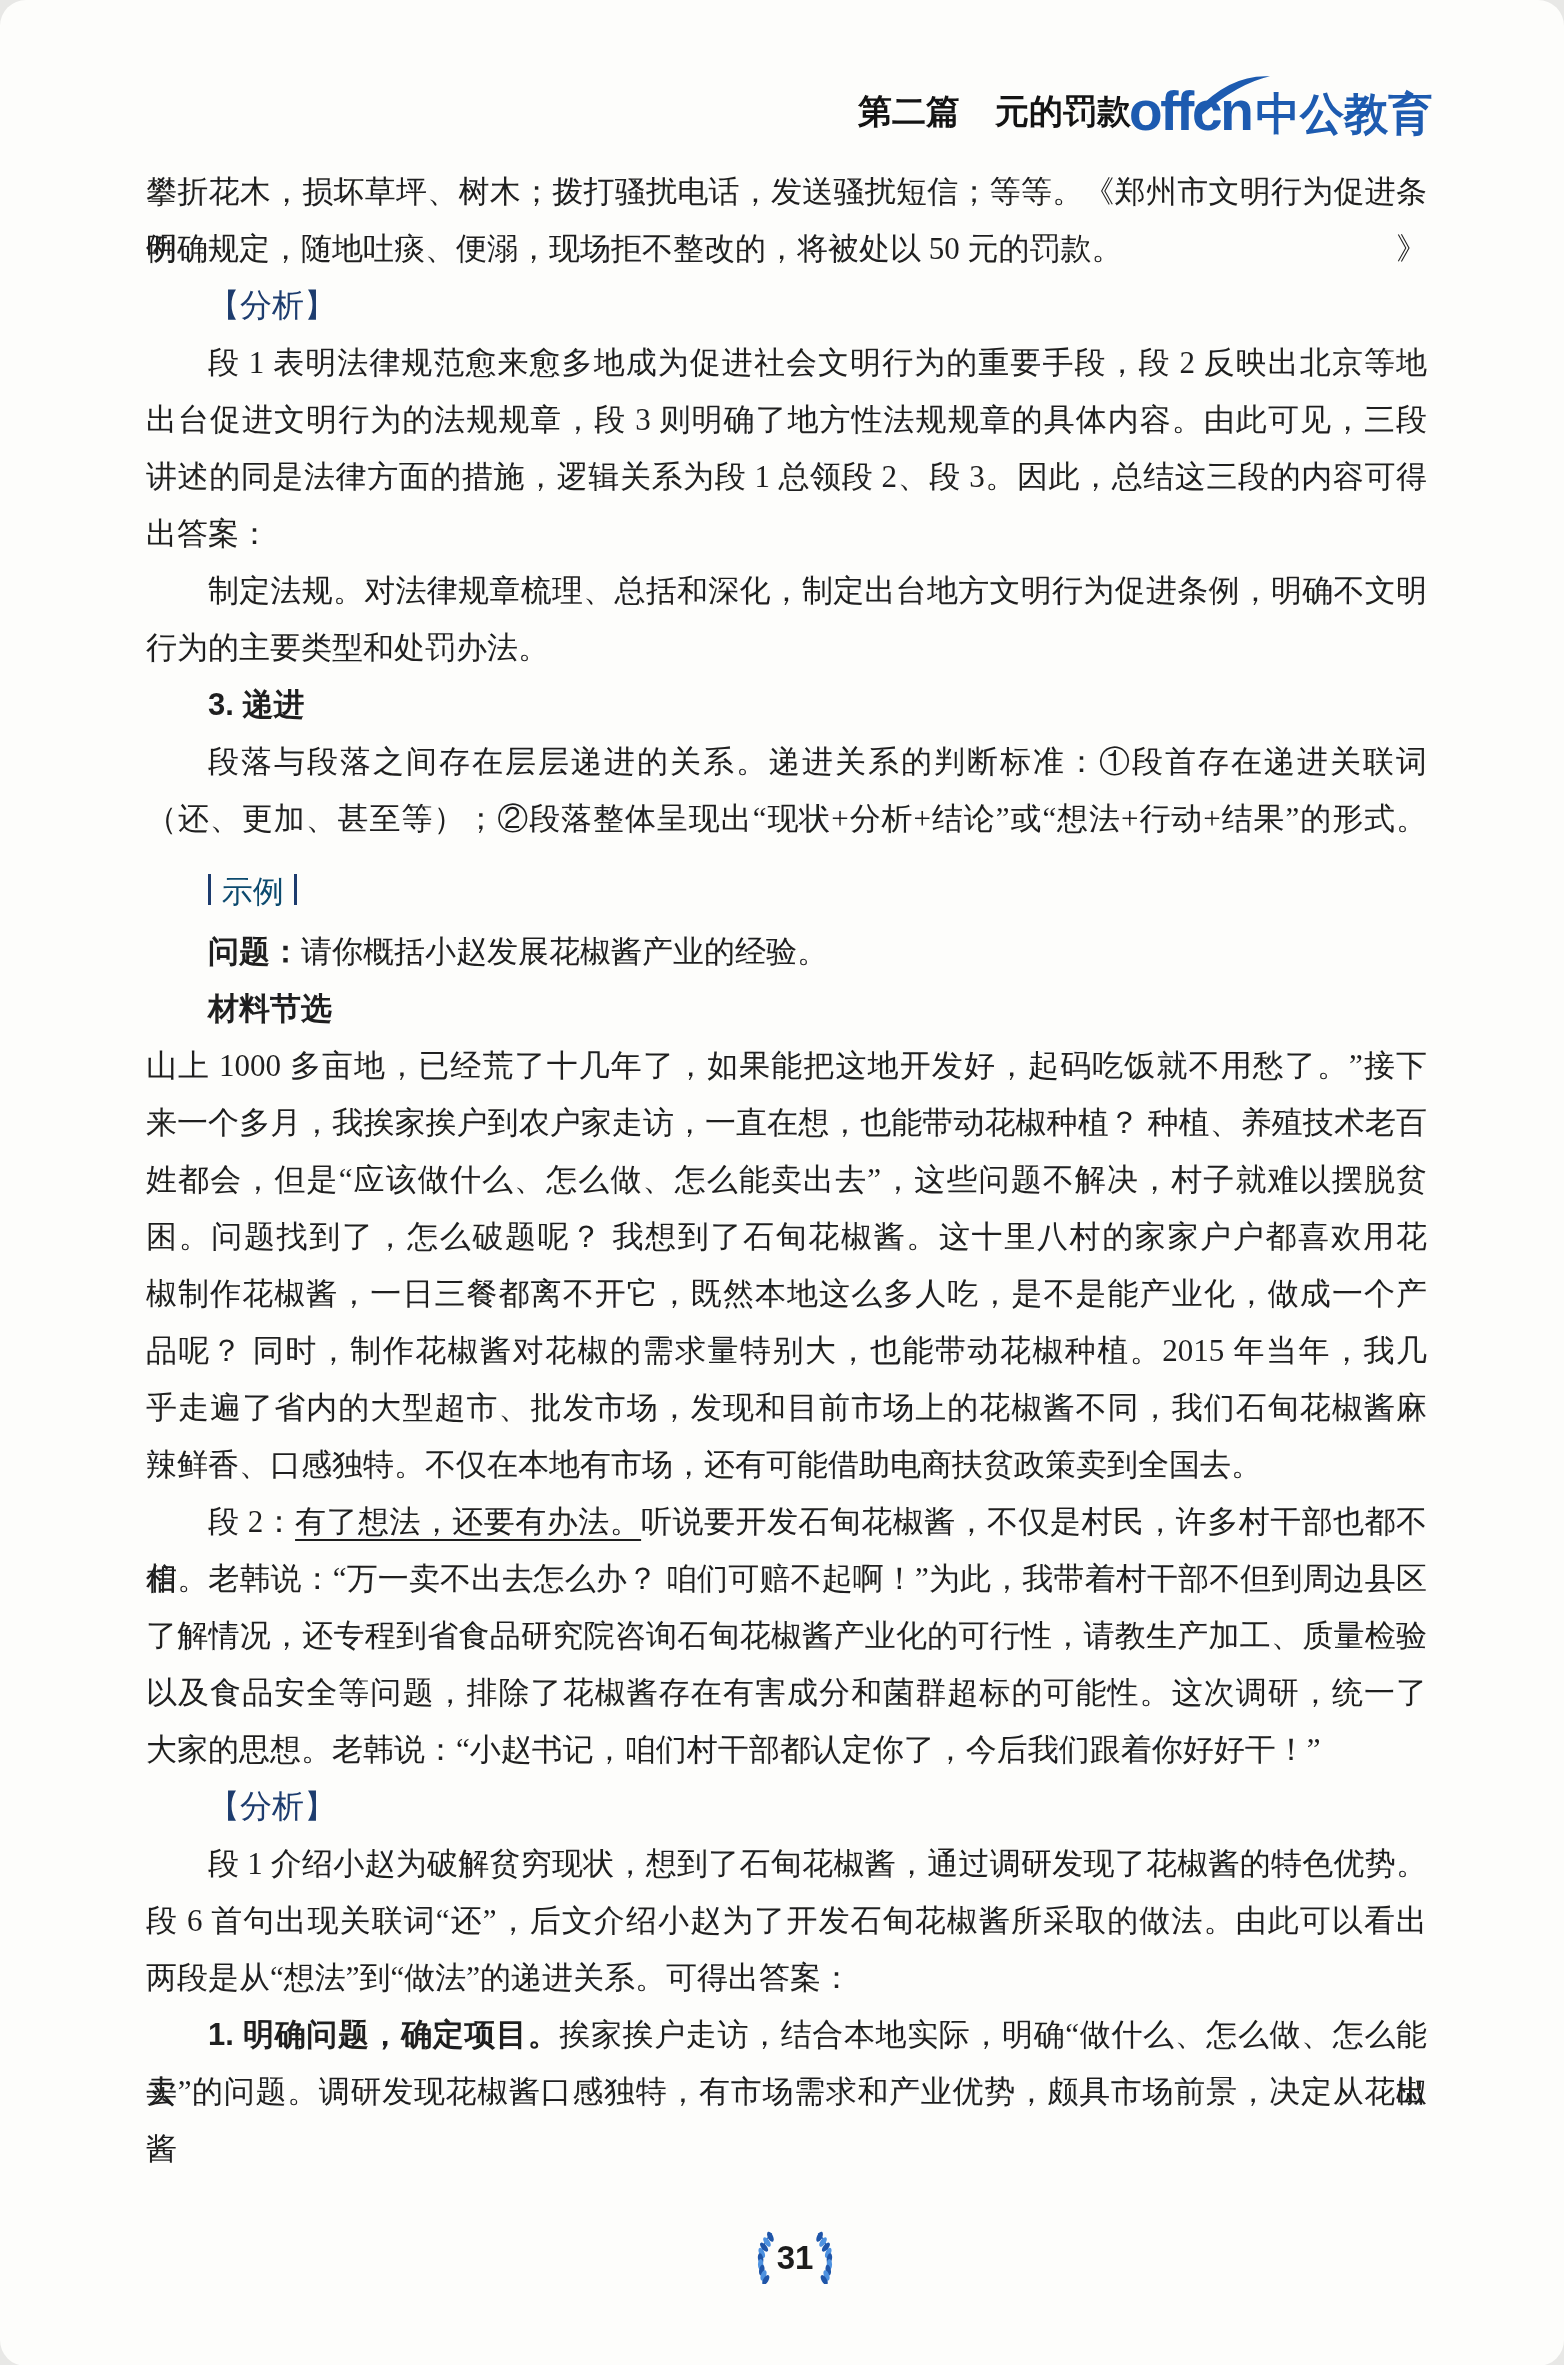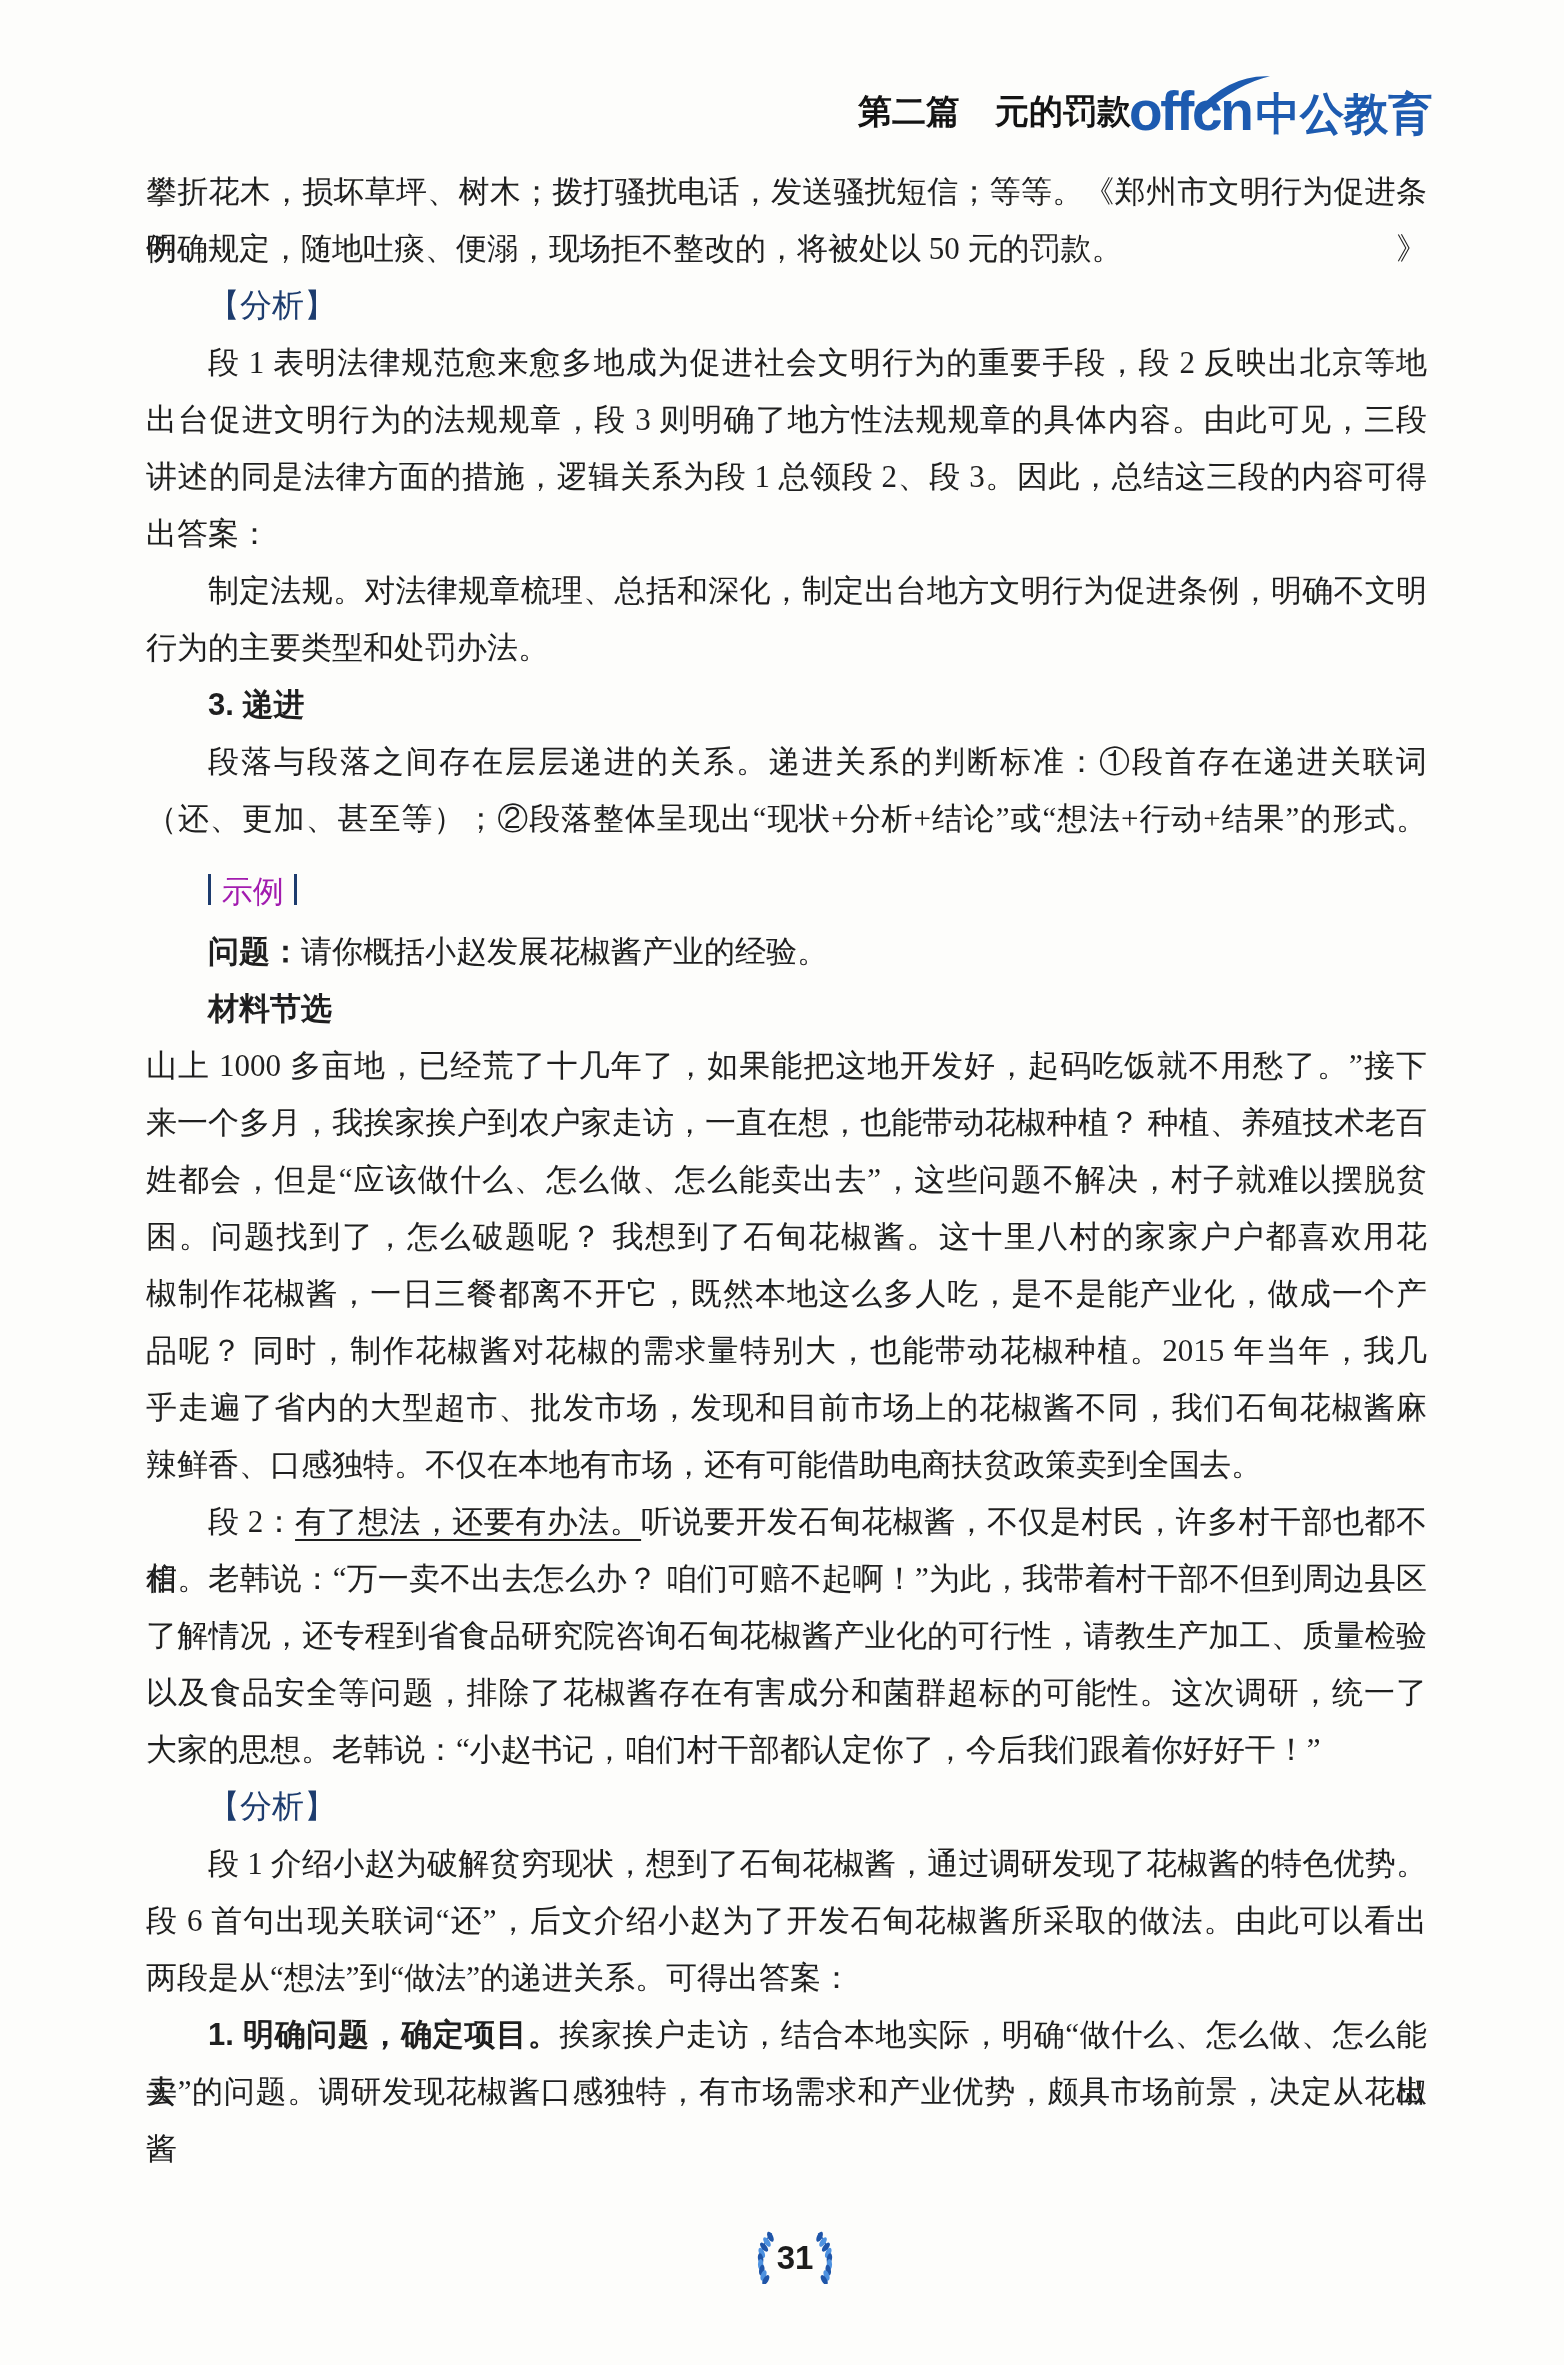--- a/index.html
+++ b/index.html
@@ -3,38 +3,39 @@
 <meta charset="utf-8">
 <style>
   html,body{margin:0;padding:0;background:#e8e8e6;}
   .page{
     position:relative;
     width:1564px;height:2366px;
     background:#fdfdfb;
     font-family:"Liberation Serif", serif;
     color:#1f1f1f;
     overflow:hidden;
+    border-radius:26px;
   }
   
   .header{position:absolute;left:858px;top:94px;display:flex;gap:35px;
     font-family:"Liberation Sans", sans-serif;font-weight:bold;
     font-size:34px;line-height:1;color:#141414;}
   .logo{position:absolute;left:1129px;top:75px;overflow:visible;}
   .logo-latin{font-family:"Liberation Sans", sans-serif;font-weight:bold;
     font-size:92px;letter-spacing:-4px;}
   .logo-cjk{font-family:"Liberation Sans", sans-serif;font-weight:bold;font-size:74px;}
   
   .doc{position:absolute;left:146px;top:163px;width:1281px;}
   .line{height:57px;line-height:57px;font-size:31px;white-space:nowrap;}
   .line.j{text-align:justify;text-align-last:justify;white-space:normal;}
   .indent{text-indent:62px;}
   .b{font-weight:bold;font-family:"Liberation Sans", sans-serif;}
   .u{text-decoration:underline;text-underline-offset:7.2px;text-decoration-thickness:2.4px;}
   .analysis{color:#1d3c6e;font-size:32px;}
-  .example{color:#a21caf;margin-top:15.5px;margin-bottom:3.6px;}
+  .example{color:#0c4a6e;margin-top:15.5px;margin-bottom:3.6px;}
   .vbar{display:inline-block;width:3px;height:31px;background:#1d3c6e;
     vertical-align:-3.6px;margin:0 10.7px;}
   .example .vbar:first-child{margin-left:0;}
   
   .footer{position:absolute;left:0;top:2231px;width:100%;
     display:flex;justify-content:center;align-items:center;gap:2px;margin-left:13px;}
   .pagenum{font-family:"Liberation Sans", sans-serif;font-weight:bold;
     font-size:33px;color:#1c1c1c;line-height:53px;}
   .laurel{display:block;}
   .laurel.right{transform:scaleX(-1);}

